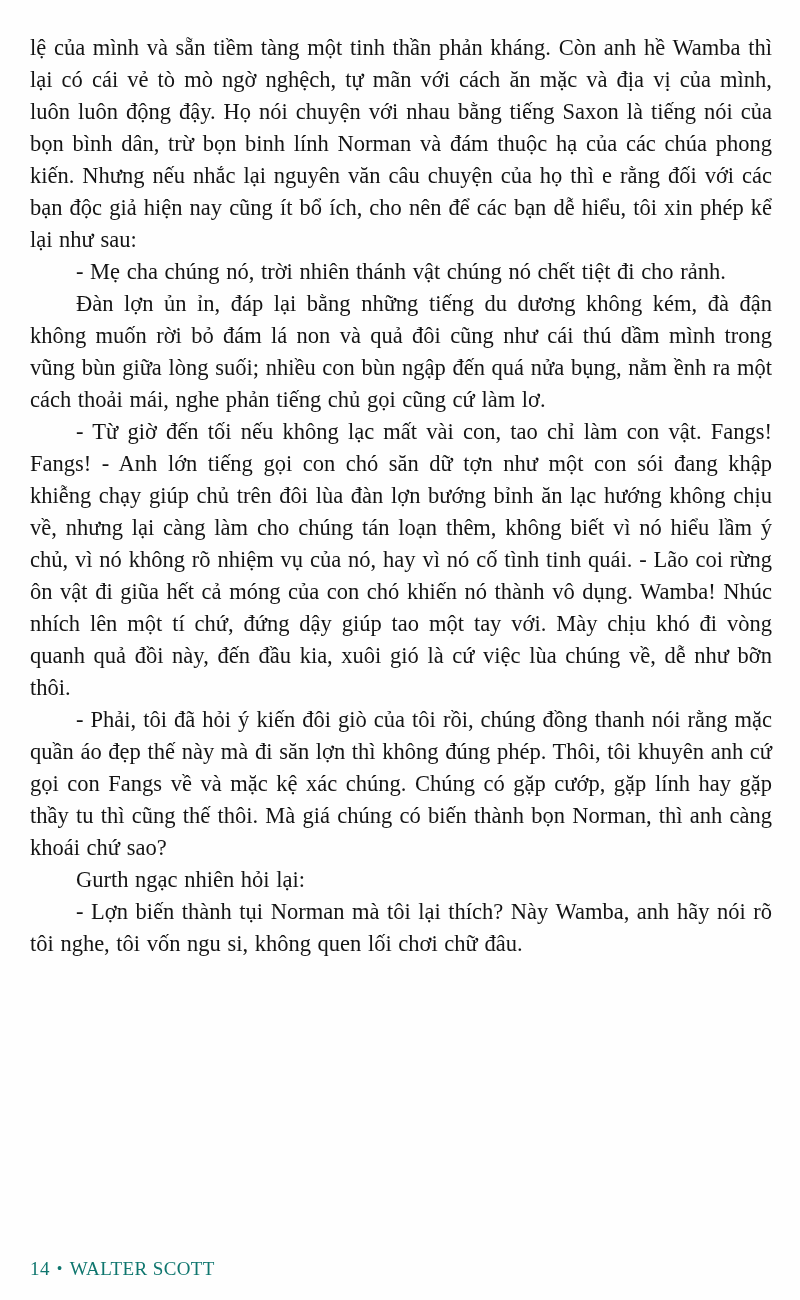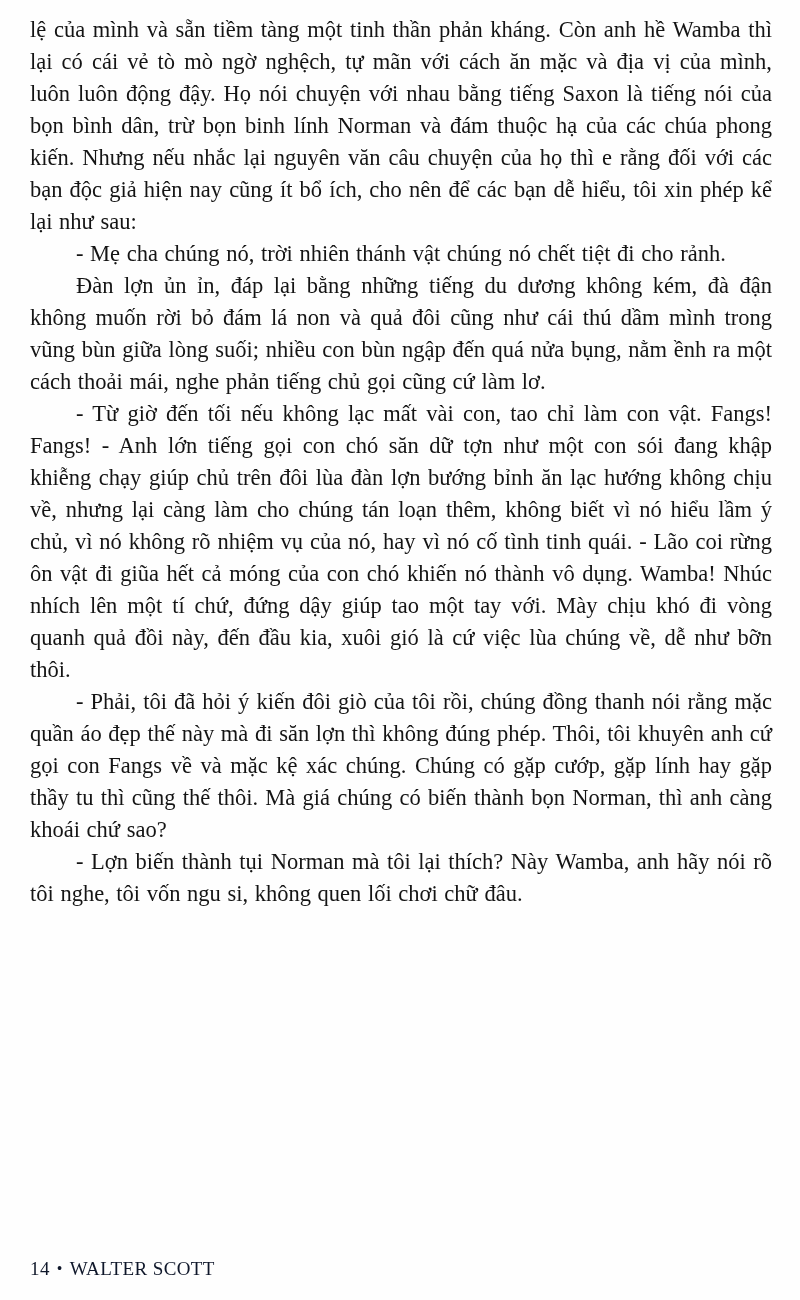--- a/index.html
+++ b/index.html
@@ -10,21 +10,21 @@
     width: 800px;
     height: 1300px;
     background: #fefefe;
     position: relative;
     overflow: hidden;
   }
   .page {
     position: absolute;
     inset: 0;
     box-sizing: border-box;
-    padding: 14px 28px 0 30px;
+    padding: 32px 28px 0 30px;
   }
   .text-block {
     width: 742px;
   }
   .para {
     font-family: "Liberation Serif", "DejaVu Serif", serif;
     font-size: 22.5px;
     line-height: 32px;
     color: #141414;
     text-align: justify;
@@ -34,38 +34,39 @@
   }
   .para.no-indent {
     text-indent: 0;
   }
   .footer {
     position: absolute;
     left: 30px;
     bottom: 20px;
     font-family: "Liberation Serif", "DejaVu Serif", serif;
     font-size: 19px;
-    color: #0f172a;
+    color: #0f766e;
     letter-spacing: 0.4px;
     white-space: nowrap;
   }
   .footer .sep {
     margin: 0 7px;
     font-size: 16px;
     vertical-align: 1px;
   }
 </style>
 </head>
 <body>
 
 <div class="page">
   <div class="text-block">
     <p class="para no-indent">lệ của mình và sẵn tiềm tàng một tinh thần phản kháng. Còn anh hề Wamba thì lại có cái vẻ tò mò ngờ nghệch, tự mãn với cách ăn mặc và địa vị của mình, luôn luôn động đậy. Họ nói chuyện với nhau bằng tiếng Saxon là tiếng nói của bọn bình dân, trừ bọn binh lính Norman và đám thuộc hạ của các chúa phong kiến. Nhưng nếu nhắc lại nguyên văn câu chuyện của họ thì e rằng đối với các bạn độc giả hiện nay cũng ít bổ ích, cho nên để các bạn dễ hiểu, tôi xin phép kể lại như sau:</p>
     <p class="para">- Mẹ cha chúng nó, trời nhiên thánh vật chúng nó chết tiệt đi cho rảnh.</p>
     <p class="para">Đàn lợn ủn ỉn, đáp lại bằng những tiếng du dương không kém, đà đận không muốn rời bỏ đám lá non và quả đôi cũng như cái thú dầm mình trong vũng bùn giữa lòng suối; nhiều con bùn ngập đến quá nửa bụng, nằm ềnh ra một cách thoải mái, nghe phản tiếng chủ gọi cũng cứ làm lơ.</p>
     <p class="para">- Từ giờ đến tối nếu không lạc mất vài con, tao chỉ làm con vật. Fangs! Fangs! - Anh lớn tiếng gọi con chó săn dữ tợn như một con sói đang khập khiễng chạy giúp chủ trên đôi lùa đàn lợn bướng bỉnh ăn lạc hướng không chịu về, nhưng lại càng làm cho chúng tán loạn thêm, không biết vì nó hiểu lầm ý chủ, vì nó không rõ nhiệm vụ của nó, hay vì nó cố tình tinh quái. - Lão coi rừng ôn vật đi giũa hết cả móng của con chó khiến nó thành vô dụng. Wamba! Nhúc nhích lên một tí chứ, đứng dậy giúp tao một tay với. Mày chịu khó đi vòng quanh quả đồi này, đến đầu kia, xuôi gió là cứ việc lùa chúng về, dễ như bỡn thôi.</p>
     <p class="para">- Phải, tôi đã hỏi ý kiến đôi giò của tôi rồi, chúng đồng thanh nói rằng mặc quần áo đẹp thế này mà đi săn lợn thì không đúng phép. Thôi, tôi khuyên anh cứ gọi con Fangs về và mặc kệ xác chúng. Chúng có gặp cướp, gặp lính hay gặp thầy tu thì cũng thế thôi. Mà giá chúng có biến thành bọn Norman, thì anh càng khoái chứ sao?</p>
+    <p class="para">Gurth ngạc nhiên hỏi lại:</p>
     <p class="para">- Lợn biến thành tụi Norman mà tôi lại thích? Này Wamba, anh hãy nói rõ tôi nghe, tôi vốn ngu si, không quen lối chơi chữ đâu.</p>
   </div>
   <div class="footer">
     <span>14</span><span class="sep">•</span><span class="author">WALTER SCOTT</span>
   </div>
 </div>
 
 </body></html>

